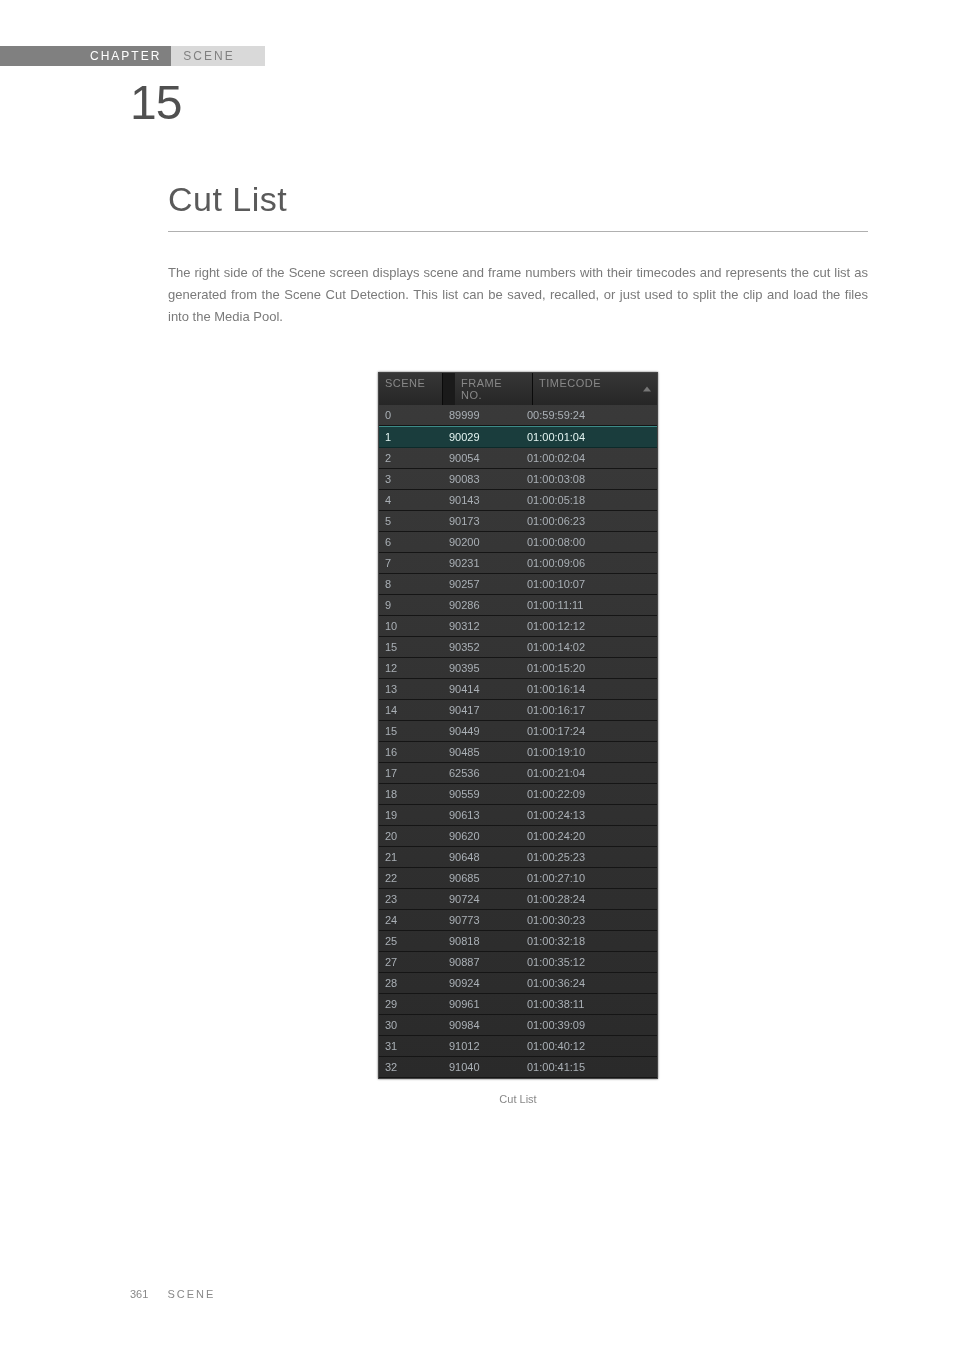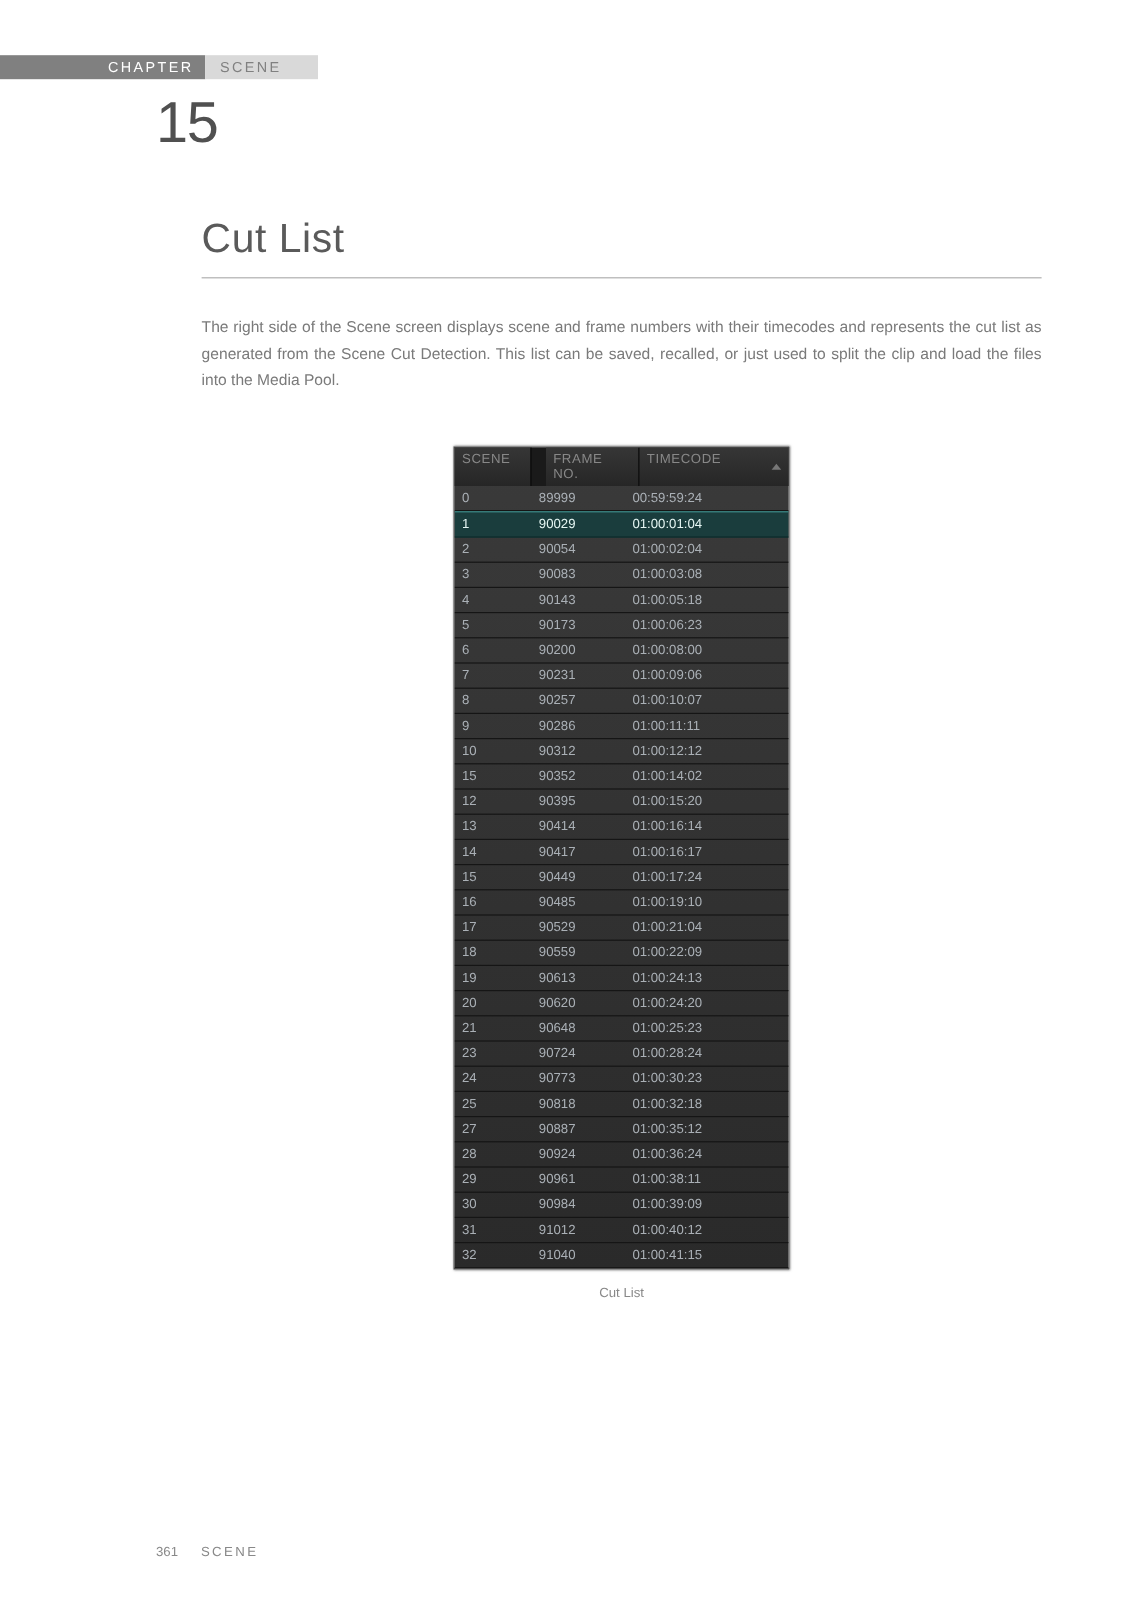--- a/index.html
+++ b/index.html
@@ -235,21 +235,21 @@
           <div class="cell c-frame">90449</div>
           <div class="cell c-tc">01:00:17:24</div>
         </div>
         <div class="row">
           <div class="cell c-scene">16</div>
           <div class="cell c-frame">90485</div>
           <div class="cell c-tc">01:00:19:10</div>
         </div>
         <div class="row">
           <div class="cell c-scene">17</div>
-          <div class="cell c-frame">90529</div>
+          <div class="cell c-frame">62536</div>
           <div class="cell c-tc">01:00:21:04</div>
         </div>
         <div class="row">
           <div class="cell c-scene">18</div>
           <div class="cell c-frame">90559</div>
           <div class="cell c-tc">01:00:22:09</div>
         </div>
         <div class="row">
           <div class="cell c-scene">19</div>
           <div class="cell c-frame">90613</div>
@@ -257,20 +257,25 @@
         </div>
         <div class="row">
           <div class="cell c-scene">20</div>
           <div class="cell c-frame">90620</div>
           <div class="cell c-tc">01:00:24:20</div>
         </div>
         <div class="row">
           <div class="cell c-scene">21</div>
           <div class="cell c-frame">90648</div>
           <div class="cell c-tc">01:00:25:23</div>
+        </div>
+        <div class="row">
+          <div class="cell c-scene">22</div>
+          <div class="cell c-frame">90685</div>
+          <div class="cell c-tc">01:00:27:10</div>
         </div>
         <div class="row">
           <div class="cell c-scene">23</div>
           <div class="cell c-frame">90724</div>
           <div class="cell c-tc">01:00:28:24</div>
         </div>
         <div class="row">
           <div class="cell c-scene">24</div>
           <div class="cell c-frame">90773</div>
           <div class="cell c-tc">01:00:30:23</div>

